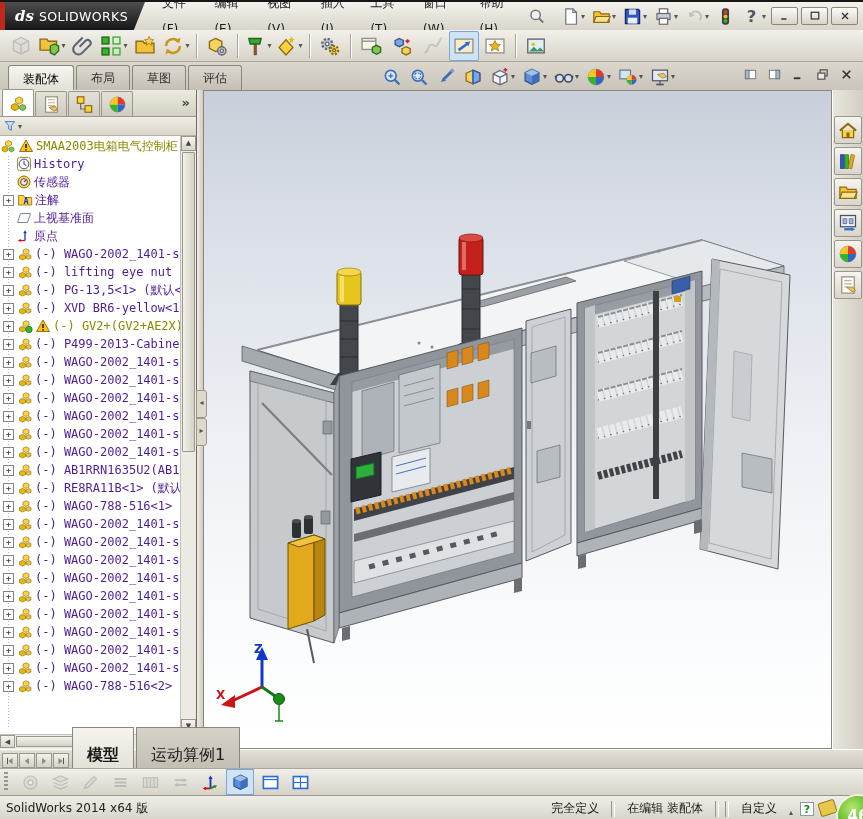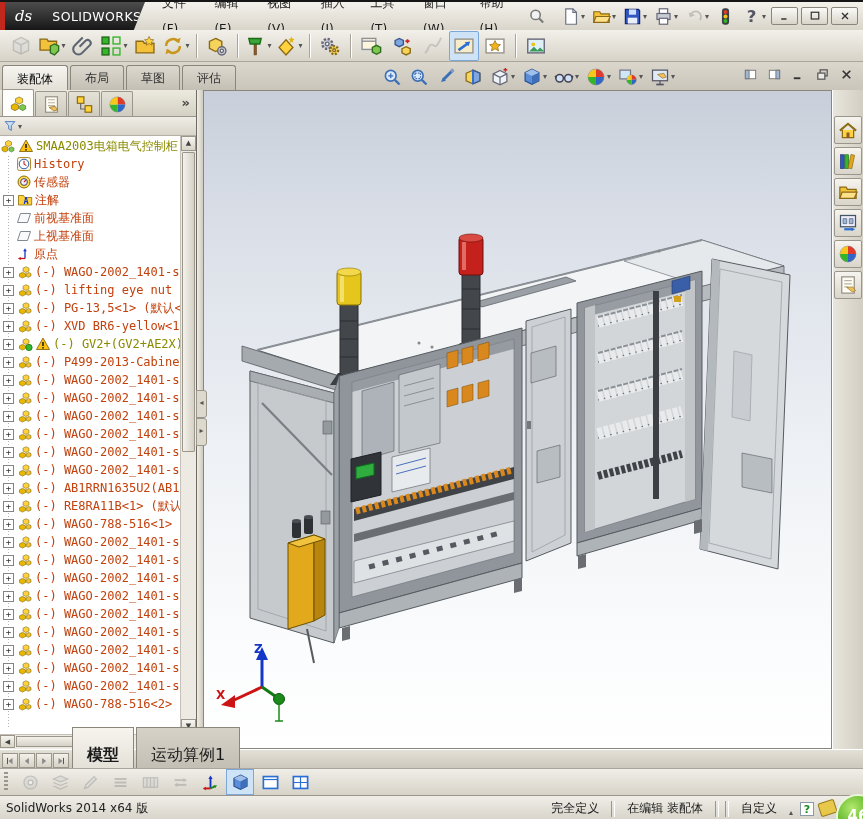--- a/index.html
+++ b/index.html
@@ -5,21 +5,21 @@
   html,body{margin:0;padding:0;background:#9aa4ae;}
   .app{position:relative;width:863px;height:819px;overflow:hidden;background:#d4d0c8;
        font-family:"DejaVu Sans",sans-serif;font-size:12px;color:#1a1a1a;
        border-top:2px solid #161616;box-sizing:border-box;}
   
   .titlebar{position:absolute;left:0;top:0;width:863px;height:28px;display:flex;align-items:center;
             background:linear-gradient(#f4f2ec,#d9d5ca);border-bottom:1px solid #b5b1a6;}
   .redstripe{position:absolute;left:0;top:0;width:5px;height:28px;background:#c0281e;}
   .logo{position:absolute;left:5px;top:0;width:140px;height:28px;background:linear-gradient(#4d4d4d,#171717);
         clip-path:polygon(0 0,100% 0,92% 100%,0 100%);display:flex;align-items:center;padding-left:10px;box-sizing:border-box;}
-  .logo .ds{color:#fff;font-style:italic;font-weight:normal;font-size:15px;margin-right:20px;font-family:"DejaVu Serif",serif;}
+  .logo .ds{color:#fff;font-style:italic;font-weight:bold;font-size:15px;margin-right:5px;font-family:"DejaVu Serif",serif;}
   .logo .brand{color:#fff;font-weight:normal;font-size:12.5px;letter-spacing:.4px;}
   .menus{display:flex;margin-left:152px;}
   .menu{padding:0 10px;line-height:26px;cursor:default;}
   .qsearch{width:20px;height:20px;margin-left:4px;}
   .quick{display:flex;align-items:center;margin-left:14px;}
   .qbtn{display:flex;align-items:center;height:26px;padding:0 2px;margin-right:3px;}
   .qbtn .ic{width:19px;height:19px;}
   .caret{font-size:8px;color:#555;margin-left:1px;}
   .winbtns{margin-left:auto;display:flex;gap:3px;padding-right:5px;}
   .wbtn{width:25px;height:16px;background:linear-gradient(#fbfaf7,#d8d4c9);border:1px solid #8a867c;
@@ -29,21 +29,21 @@
   .toolbar2{position:absolute;left:0;top:28px;width:863px;height:32px;display:flex;align-items:center;
             background:linear-gradient(#f2f0ea,#d7d3c8);border-bottom:1px solid #aaa69b;padding-left:6px;box-sizing:border-box;}
   .tbtn{width:28px;height:28px;display:flex;align-items:center;justify-content:center;border:1px solid transparent;margin-right:1px;}
   .tbtn .ic{width:22px;height:22px;}
   .tbtn.selected{background:#cfe3f7;border-color:#7da7d9;border-radius:2px;}
   .disabled .ic{filter:grayscale(1) opacity(.45);}
   .sep{width:1px;height:24px;background:#a8a49a;border-right:1px solid #fff;margin:0 4px;}
   
   .tabband{position:absolute;left:0;top:60px;width:863px;height:28px;background:linear-gradient(#dbd7cd,#c9c5bb);
            border-bottom:1px solid #8a867c;display:flex;align-items:flex-end;}
-  .ctabs{display:flex;align-items:center;padding-left:2px;margin-top:48px;}
+  .ctabs{display:flex;align-items:center;padding-left:8px;margin-top:48px;}
   .ctab{padding:4px 14px 3px;border:1px solid #8a867c;border-bottom:none;margin-right:2px;
         background:linear-gradient(#dcd8cf,#c3bfb4);border-radius:3px 3px 0 0;color:#333;}
   .ctab.active{background:linear-gradient(#f7f5f0,#e2dfd6);position:relative;top:1px;padding-top:5px;color:#000;}
   .headsup{position:absolute;left:380px;top:2px;display:flex;align-items:center;}
   .hbtn{display:flex;align-items:center;height:25px;padding:0 2px;margin-right:3px;}
   .hbtn .ic{width:20px;height:20px;}
   .docbtns{position:absolute;right:8px;top:5px;display:flex;gap:7px;}
   .dwbtn .ic{width:17px;height:15px;}
   
   .main{position:absolute;left:0;top:88px;width:863px;height:659px;}
@@ -62,21 +62,21 @@
   .tree-body{flex:1;position:relative;overflow:hidden;background:#fff;}
   .tree-rows{position:absolute;left:0;top:1px;right:15px;}
   .guide{position:absolute;left:8px;top:20px;bottom:6px;width:1px;
          background:repeating-linear-gradient(#b5b5b5 0 1px,transparent 1px 3px);}
   .trow{height:18px;line-height:18px;white-space:nowrap;overflow:hidden;display:flex;align-items:center;
         font-family:"DejaVu Sans Mono",monospace;font-size:12px;}
   .trow .exp{width:9px;height:9px;border:1px solid #848484;background:#fff;font-size:9px;line-height:8px;
              text-align:center;color:#333;margin:0 3px 0 3px;flex:none;}
   .trow .expsp{width:16px;flex:none;}
   .trow .ticon{width:16px;height:16px;flex:none;margin-right:2px;}
-  .trow .lbl{color:#c2410c;}
+  .trow .lbl{color:#4c1d95;}
   .trow .lbl.olive{color:#8a8a00;}
   .vscroll{position:absolute;right:0;top:0;bottom:0;width:15px;background:#eceae2;border-left:1px solid #c5c1b6;}
   .sbtn{position:absolute;left:0;width:15px;height:15px;background:linear-gradient(#f7f5ef,#d8d4c9);
         border:1px solid #9a968c;box-sizing:border-box;text-align:center;font-size:7px;line-height:13px;color:#444;}
   .vthumb{position:absolute;left:1px;width:13px;background:linear-gradient(90deg,#f3f1ea,#d5d1c6);
           border:1px solid #9a968c;box-sizing:border-box;border-radius:1px;}
   .hscroll{height:14px;background:#eceae2;border-top:1px solid #c5c1b6;position:relative;}
   .hbtn2{position:absolute;top:0;width:15px;height:13px;background:linear-gradient(#f7f5ef,#d8d4c9);
          border:1px solid #9a968c;box-sizing:border-box;text-align:center;font-size:7px;line-height:12px;color:#444;}
   .hthumb{position:absolute;top:1px;height:11px;background:linear-gradient(#f3f1ea,#d5d1c6);
@@ -633,29 +633,20 @@
               </span>
               <span class="lbl">注解</span>
             </div>
             <div class="trow">
               <span class="expsp"></span>
               <span class="ic ticon">
                 <svg viewBox="0 0 16 16">
                   <path d="M4.5 3.5h10L11.5 12.5h-10z" fill="#f2f5f8" fill-opacity=".5" stroke="#7f8a94"></path>
                 </svg>
               </span>
-              <span class="lbl">前视基准面</span>
-            </div>
-            <div class="trow">
-              <span class="expsp"></span>
-              <span class="ic ticon">
-                <svg viewBox="0 0 16 16">
-                  <path d="M4.5 3.5h10L11.5 12.5h-10z" fill="#f2f5f8" fill-opacity=".5" stroke="#7f8a94"></path>
-                </svg>
-              </span>
               <span class="lbl">上视基准面</span>
             </div>
             <div class="trow">
               <span class="expsp"></span>
               <span class="ic ticon">
                 <svg viewBox="0 0 16 16">
                   <path d="M9 12.5V4" stroke="#1437c8" stroke-width="1.3"></path>
                   <path d="M9 2.2L7.2 5.2h3.6z" fill="#1437c8"></path>
                   <path d="M9 12.5H3.5" stroke="#c81414" stroke-width="1.3"></path>
                   <path d="M1.8 12.5l3-1.6v3.2z" fill="#c81414"></path>

